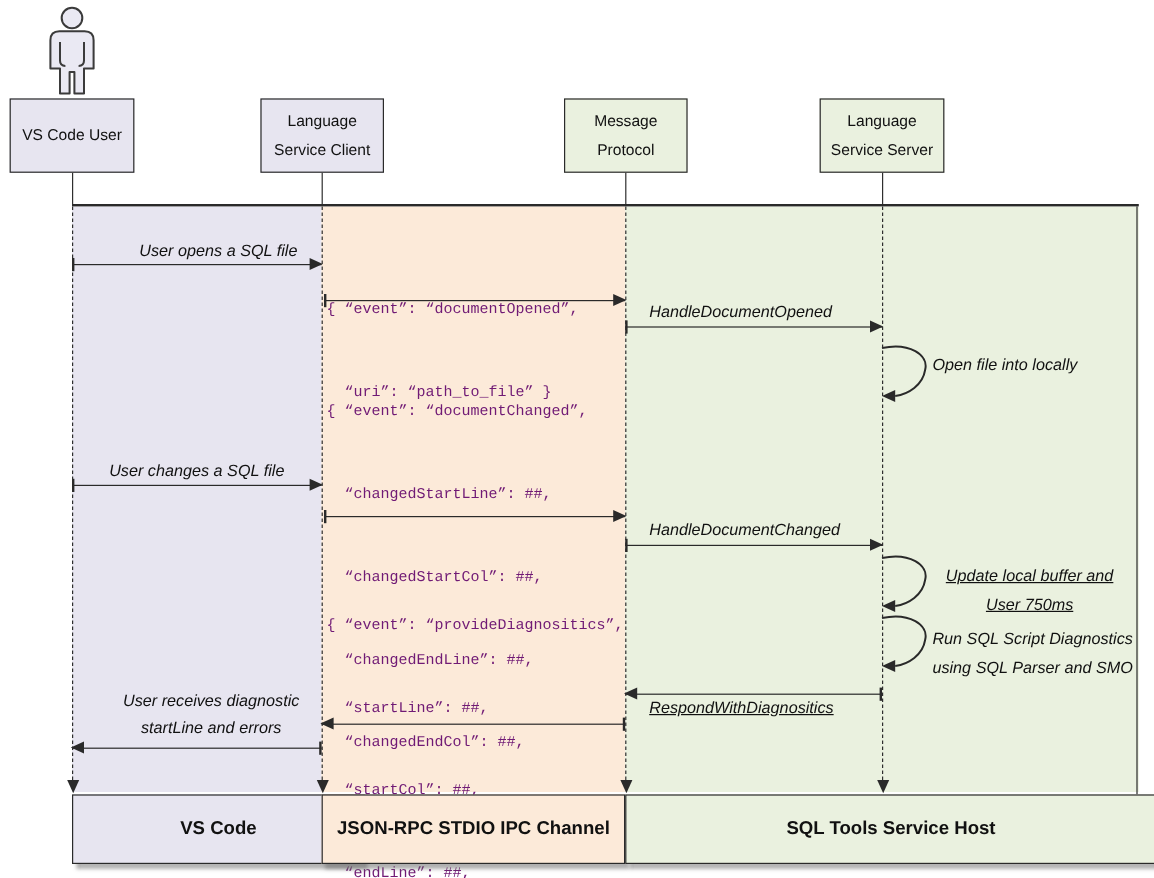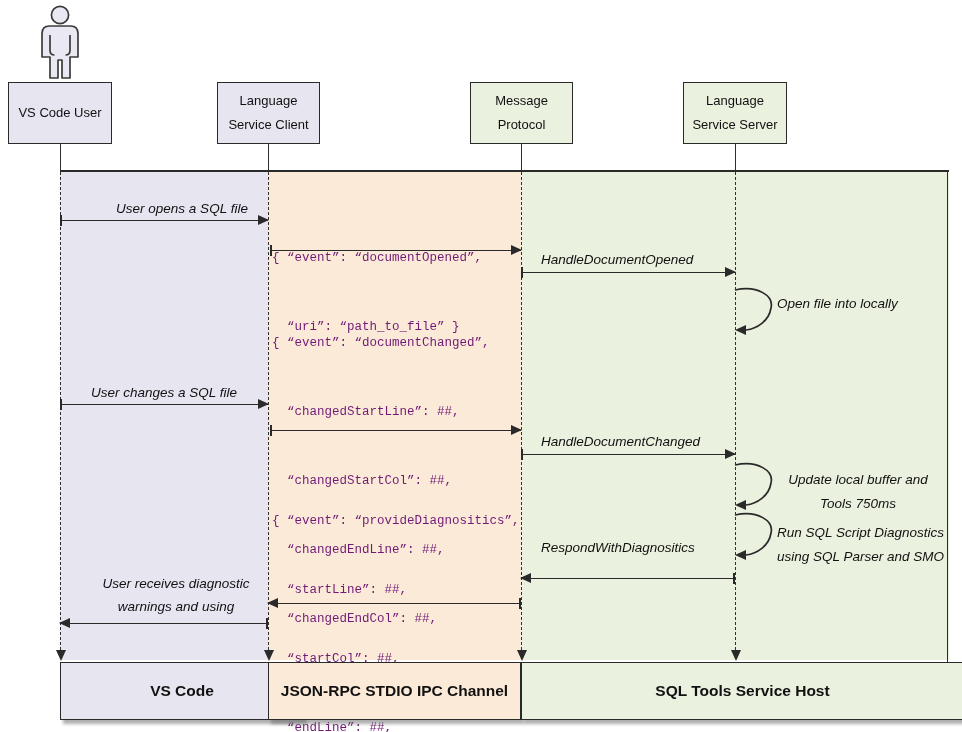--- a/index.html
+++ b/index.html
@@ -130,50 +130,50 @@
   <div class="arrow ar" style="left:60px;top:404px;width:208px;"></div>
   <div class="arrow ar" style="left:270px;top:430px;width:251px;"></div>
 
   <div class="msg-label" style="left:541px;top:434px;">HandleDocumentChanged</div>
   <div class="arrow ar" style="left:521px;top:454px;width:214px;"></div>
 
   <svg class="loop" style="left:734px;top:462px;" viewBox="0 0 44 48">
     <path d="M1,3 C24,-2 40,9 37,21 C35,34 23,41.5 12,43"></path>
     <polygon points="12,38 12,48 1,43"></polygon>
   </svg>
-  <div class="note ctr" style="left:763px;top:468px;width:190px;">
+  <div class="note ctr" style="left:763px;top:468px;width:190px;text-decoration:underline;">
     <div>Update local buffer and</div>
-    <div>Tools 750ms</div>
+    <div>User 750ms</div>
   </div>
 
   <svg class="loop" style="left:734px;top:512px;" viewBox="0 0 44 48">
     <path d="M1,3 C24,-2 40,9 37,21 C35,34 23,41.5 12,43"></path>
     <polygon points="12,38 12,48 1,43"></polygon>
   </svg>
   <div class="note" style="left:777px;top:521px;">
     <div>Run SQL Script Diagnostics</div>
     <div>using SQL Parser and SMO</div>
   </div>
 
   <div class="payload" style="left:272px;top:464px;">
     <div>{ “event”: “provideDiagnositics”,</div>
     <div>  “startLine”: ##,</div>
     <div>  “startCol”: ##,</div>
     <div>  “endLine”: ##,</div>
     
     
   </div>
 
-  <div class="msg-label" style="left:541px;top:540px;">RespondWithDiagnositics</div>
+  <div class="msg-label" style="left:541px;top:582px;text-decoration:underline;">RespondWithDiagnositics</div>
   <div class="arrow al" style="left:521px;top:578px;width:214px;"></div>
   <div class="arrow al" style="left:268px;top:603px;width:253px;"></div>
 
   <div class="msg-label ctr" style="left:60px;top:572px;width:208px;line-height:23px;margin-left:12px;">
     <div>User receives diagnostic</div>
-    <div>warnings and using</div>
+    <div>startLine and errors</div>
   </div>
   <div class="arrow al" style="left:60px;top:623px;width:208px;"></div>
 
   <div class="dhead" style="left:55.5px;top:650px;"></div>
   <div class="dhead" style="left:263.5px;top:650px;"></div>
   <div class="dhead" style="left:516.5px;top:650px;"></div>
   <div class="dhead" style="left:730.5px;top:650px;"></div>
 
   <div class="fbox lav" style="left:60px;width:244px;">
     <span>VS Code</span>

